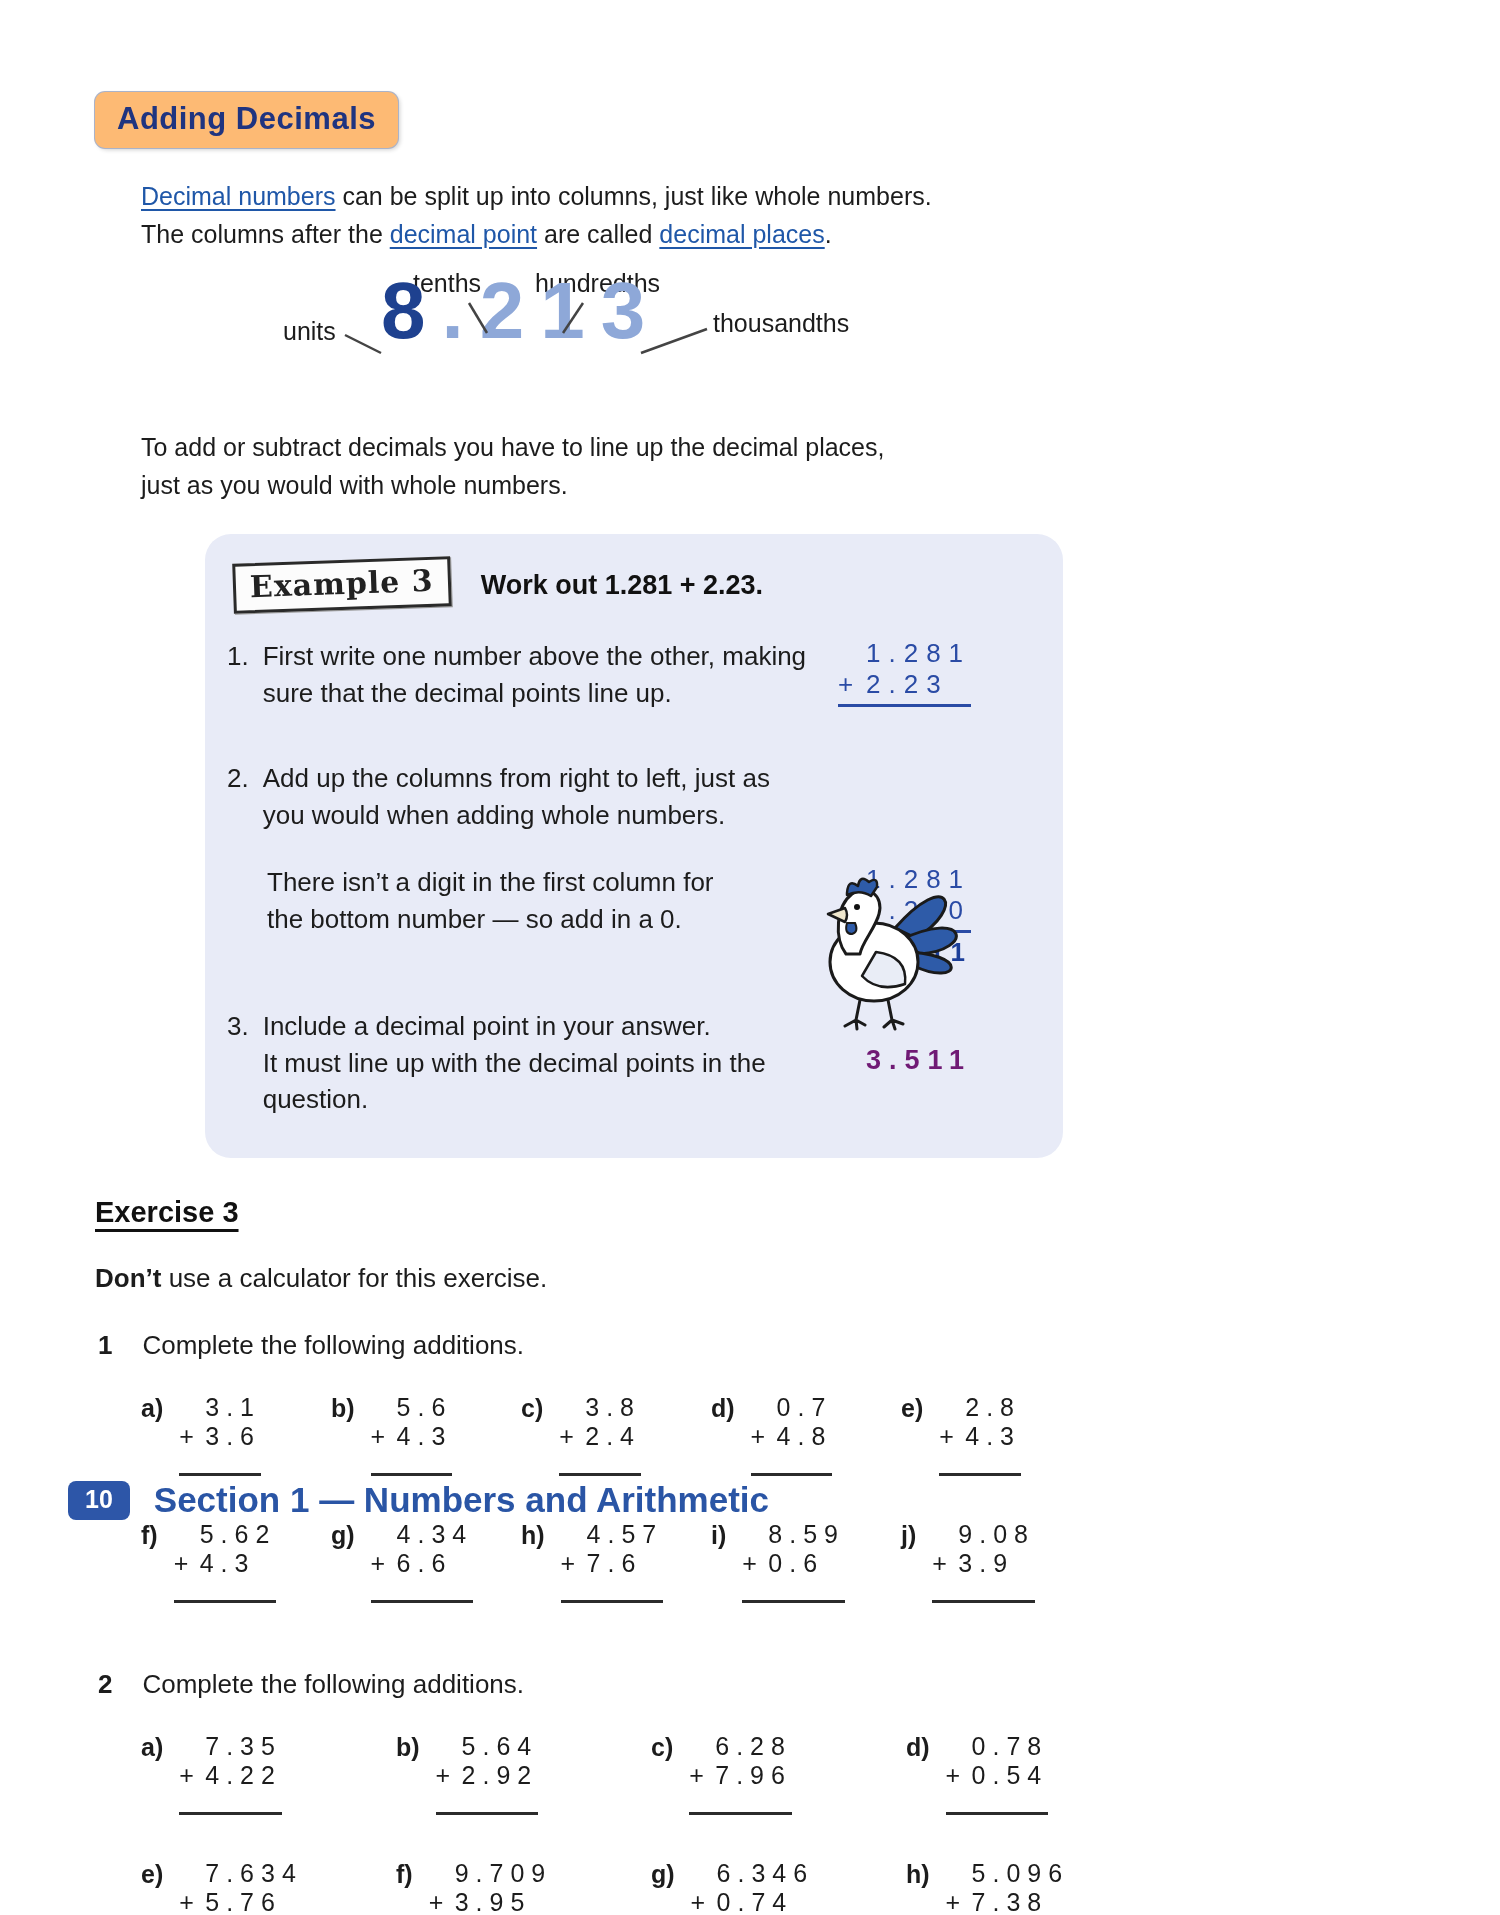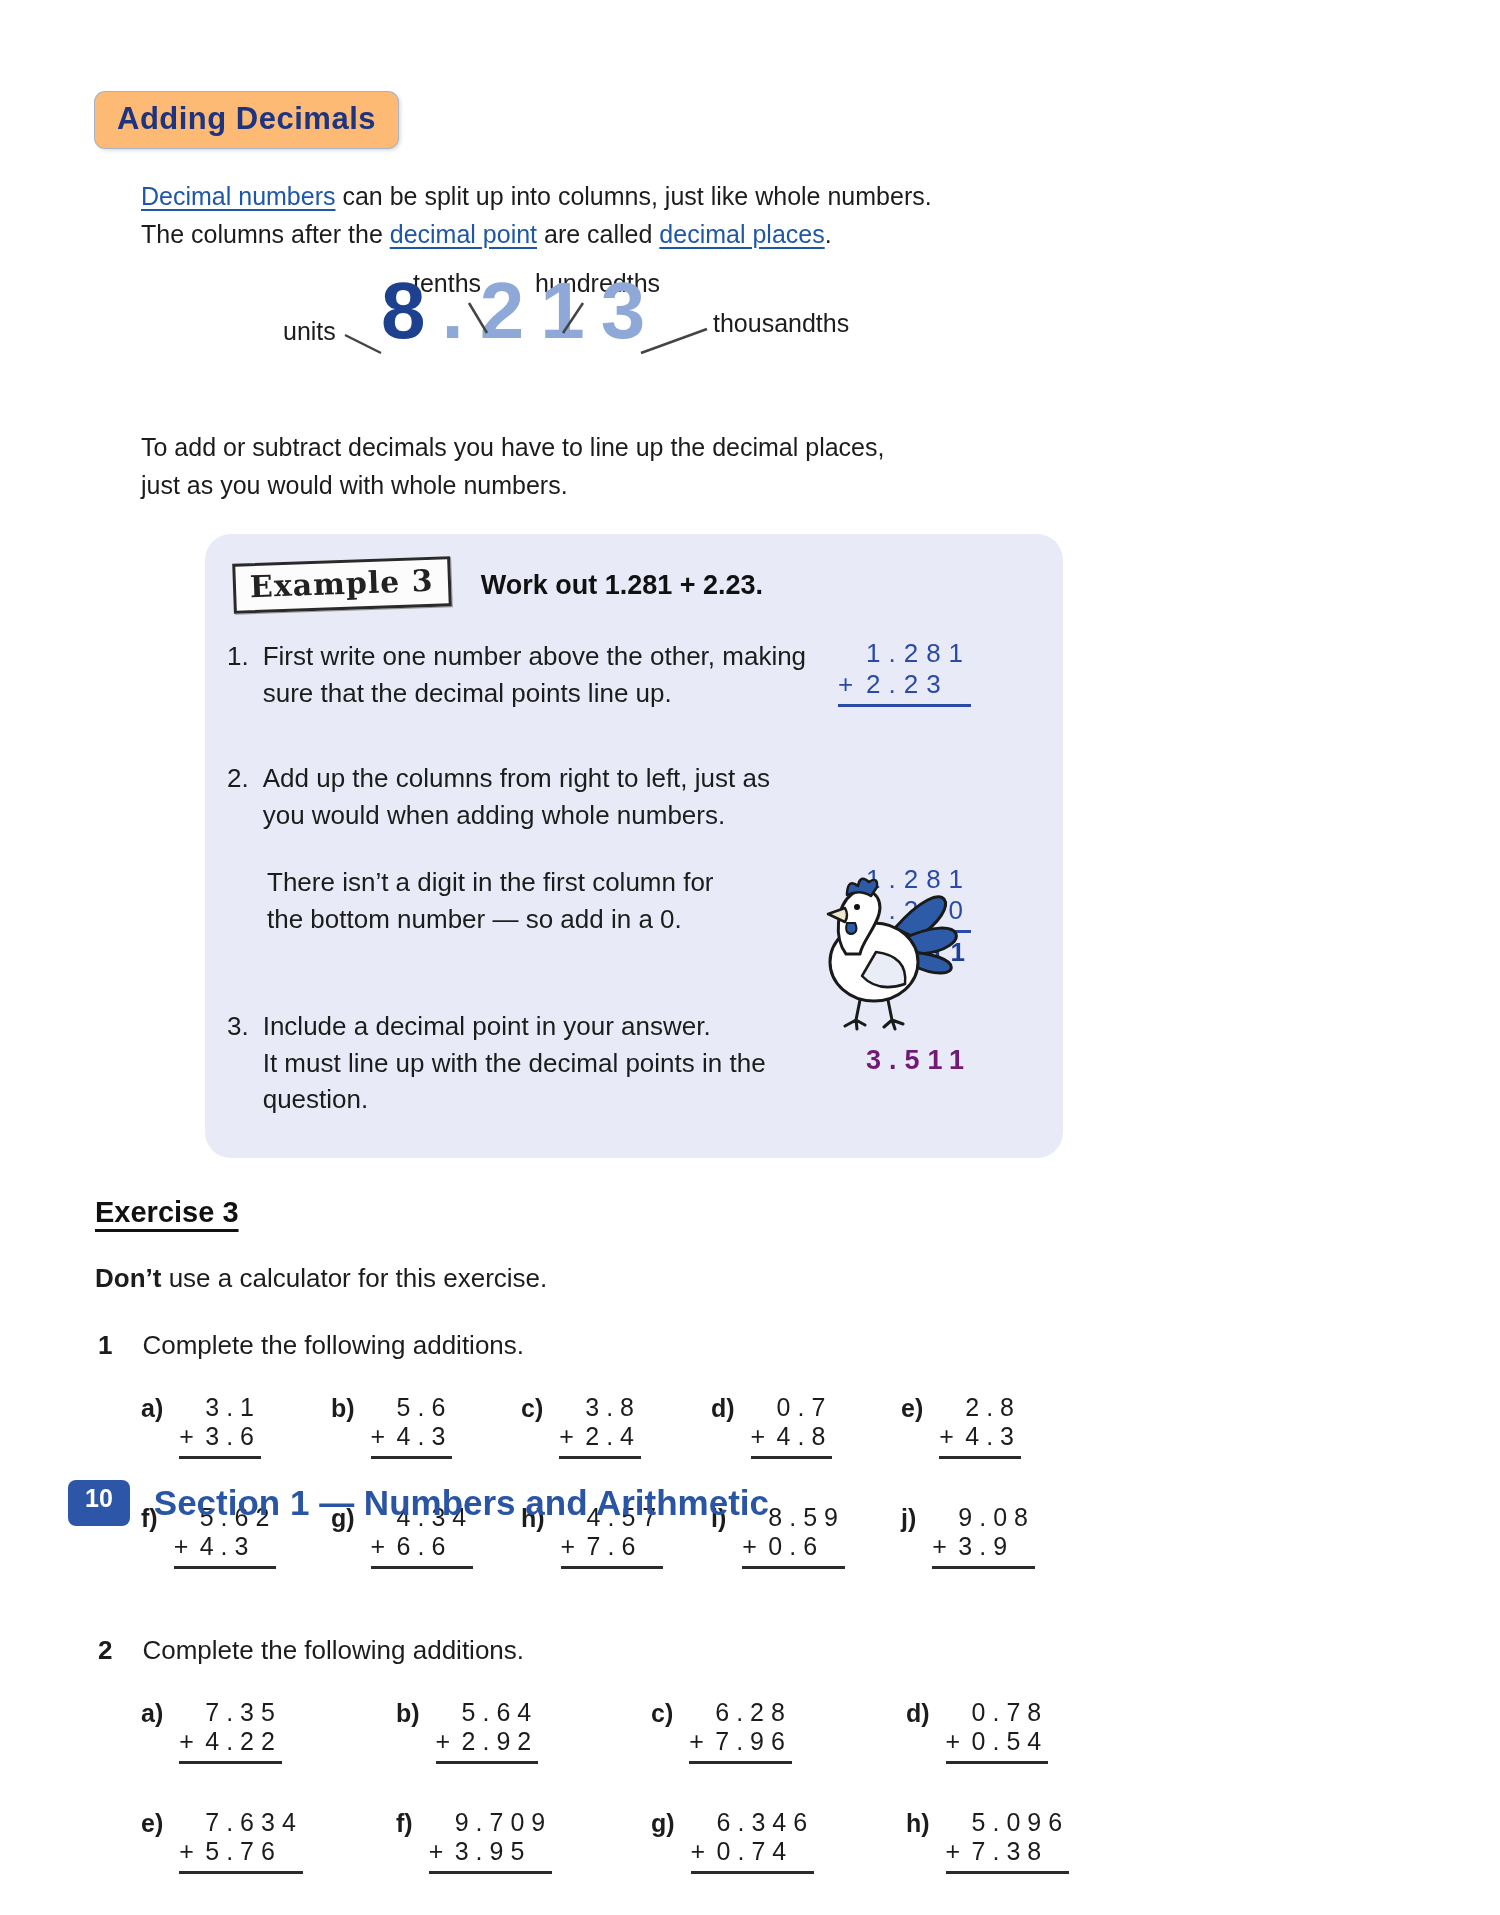--- a/index.html
+++ b/index.html
@@ -75,32 +75,32 @@
   .ex3-head { margin:38px 0 0 95px; font-size:29px; font-weight:bold; color:#111;
               text-decoration:underline; text-underline-offset:7px; text-decoration-thickness:2.5px; }
   .calc-note { margin:34px 0 0 95px; font-size:26px; }
   .q-line { display:flex; gap:30px; margin:36px 0 0 98px; font-size:26px; }
   .q-num { font-weight:bold; }
 
   .prob-row { display:flex; margin-left:141px; margin-top:32px; }
   .prob { width:190px; display:flex; gap:16px; align-items:flex-start; }
   .prob.w2 { width:255px; }
   .plabel { font-weight:bold; font-size:25px; padding-top:1px; }
-  .psum { display:inline-block; border-bottom:3px solid #2b2b2b; padding-bottom:5px; font-size:25px; color:#1c1c1c; }
+  .psum { display:inline-block; border-bottom:3px solid #2b2b2b; padding-bottom:22px; font-size:25px; color:#1c1c1c; }
   .psum .line { display:flex; white-space:nowrap; }
   .psum .plus { width:26px; flex-shrink:0; }
   .psum .val { letter-spacing:7px; }
   .gap-row2 { margin-top:44px; }
 
   
   .rooster { position:absolute; left:800px; top:856px; }
 
   
   .footer { position:absolute; left:68px; top:1480px; display:flex; align-items:center; gap:24px; }
-  .page-badge { background:#2d56a8; color:#fff; font-weight:bold; font-size:25px; padding:4px 17px 13px; border-radius:8px; }
+  .page-badge { background:#2d56a8; color:#fff; font-weight:bold; font-size:25px; padding:4px 17px 6px; border-radius:8px; }
   .section-title { color:#2a55a5; font-weight:bold; font-size:35px; }
 </style>
 </head>
 <body>
 
 <div class="page">
 
   
   <div class="title-box">
     <h1>Adding Decimals</h1>

